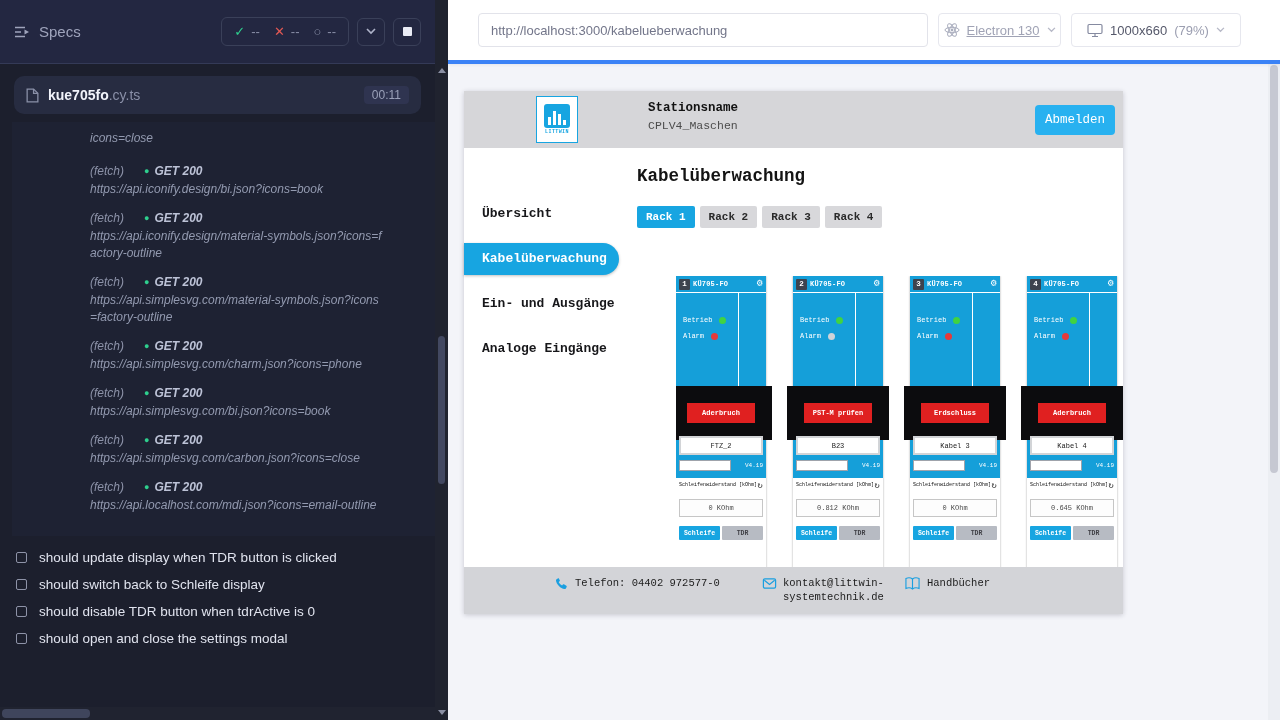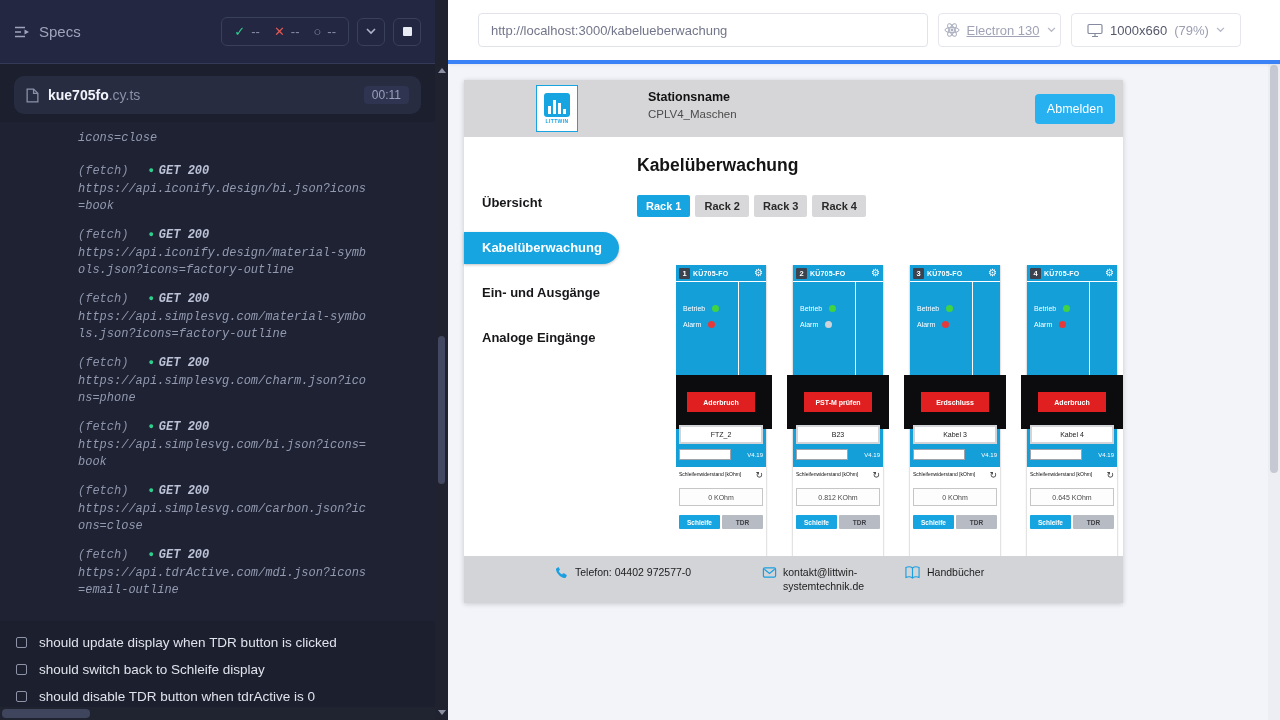--- a/index.html
+++ b/index.html
@@ -18,21 +18,21 @@
   .sq-btn { width:28px; height:28px; border:1px solid #3a4059; border-radius:6px; background:transparent; display:flex; align-items:center; justify-content:center; margin-left:8px; cursor:pointer; }
   .stop-square { width:9px; height:9px; background:#e9ebf4; border-radius:1px; }
 
   .spec-row { margin:12px 14px 8px 14px; height:38px; background:#272c41; border-radius:10px; display:flex; align-items:center; padding:0 12px; gap:9px; }
   .spec-name { font-size:14px; }
   .spec-name b { color:#f1f3fa; font-weight:bold; }
   .spec-name span { color:#8a90a8; }
   .spec-time { margin-left:auto; color:#9aa0b8; font-size:12px; background:#2f3450; border-radius:4px; padding:2px 8px; }
 
   .cmd-log { background:#1e2233; padding:8px 50px 10px 78px;
-    font-family:Liberation Mono, monospace; font-style:italic; font-size:12px; line-height:17px; color:#939ab0; }
+    font-family:Liberation Sans, sans-serif; font-style:italic; font-size:12px; line-height:17px; color:#939ab0;margin-left:12px; }
   .log-lead { margin-bottom:16px; }
   .log-entry { margin-bottom:12px; }
   .le-head { display:flex; align-items:center; margin-bottom:1px; }
   .le-src { color:#8d93a9; }
   .le-dot { color:#2ecf8e; font-size:9px; margin:0 5px 0 20px; font-style:normal; }
   .le-status { color:#bcc2d6; font-weight:bold; }
   .le-url { word-break:break-all; max-width:292px; }
 
   .tests { list-style:none; padding-top:8px; }
   .test-item { display:flex; align-items:center; gap:12px; padding:6px 16px; color:#e0e3ee; font-size:13.5px; cursor:pointer; }
@@ -49,21 +49,21 @@
   
   .browser-bar { position:absolute; left:448px; top:0; width:832px; height:64px; background:#fff; border-bottom:4px solid #3b82f6; box-shadow:0 1px 3px rgba(40,40,60,.07); display:flex; align-items:center; padding-left:30px; gap:10px; z-index:3; }
   .url-box { width:450px; height:34px; border:1px solid #e2e3ea; border-radius:4px; display:flex; align-items:center; padding:0 12px; color:#73768a; font-size:13px; background:#fff; }
   .chrome-select { height:34px; border:1px solid #e6e7ee; border-radius:4px; display:flex; align-items:center; justify-content:center; gap:7px; font-size:13px; background:#fff; cursor:pointer; }
   .browser-select { width:123px; color:#a0a3b5;text-decoration:underline; }
   .viewport-select { width:170px; color:#9b9eb0; }
   .viewport-select b { color:#55586a; font-weight:normal; }
 
   
   .aut { position:absolute; left:448px; top:64px; width:832px; height:656px; background:#f3f4f9; }
-  .app-frame { position:absolute; left:16px; top:16px; width:659px; height:523px; background:#fff; box-shadow:0 1px 5px rgba(20,20,40,.2); }
+  .app-frame { position:absolute; left:16px; top:27px; width:659px; height:523px; background:#fff; box-shadow:0 1px 5px rgba(20,20,40,.2);font-family:Liberation Mono, monospace; }
 
   .app-header { position:relative; height:57px; background:#d6d6d9; }
   .logo { position:absolute; left:72px; top:5px; width:42px; height:47px; background:#fff; border:1px solid #17a5e1; display:flex; flex-direction:column; align-items:center; justify-content:center; gap:1px; }
   .logo-sq { width:26px; height:24px; background:#17a5e1; border-radius:3px; display:flex; align-items:flex-end; justify-content:center; gap:2px; padding:3px; }
   .logo-sq i { display:block; width:3px; background:#fff; }
   .logo-text { font-size:5px; font-weight:bold; color:#17a5e1; letter-spacing:.4px; }
   .station { position:absolute; left:184px; top:10px; }
   .station-label { font-size:12.5px; font-weight:bold; color:#121212; margin-bottom:4px; }
   .station-value { font-size:11.5px; color:#4c4c4c; }
   .hdr-gear { position:absolute; left:595px; top:6px; font-size:26px; color:#2f2f33; cursor:pointer; line-height:1.6; }
@@ -217,21 +217,21 @@
             <span class="le-status">GET 200</span>
           </div>
           <div class="le-url">https://api.simplesvg.com/carbon.json?icons=close</div>
         </div>
         <div class="log-entry">
           <div class="le-head">
             <span class="le-src">(fetch)</span>
             <span class="le-dot">●</span>
             <span class="le-status">GET 200</span>
           </div>
-          <div class="le-url">https://api.tdrActive.com/mdi.json?icons=email-outline</div>
+          <div class="le-url">https://api.localhost.com/mdi.json?icons=email-outline</div>
         </div>
       </div>
 
     <ul class="tests" id="testList">
         <li class="test-item">
           <span class="t-box"></span>
           <span class="t-label">should update display when TDR button is clicked</span>
         </li>
         <li class="test-item">
           <span class="t-box"></span>

